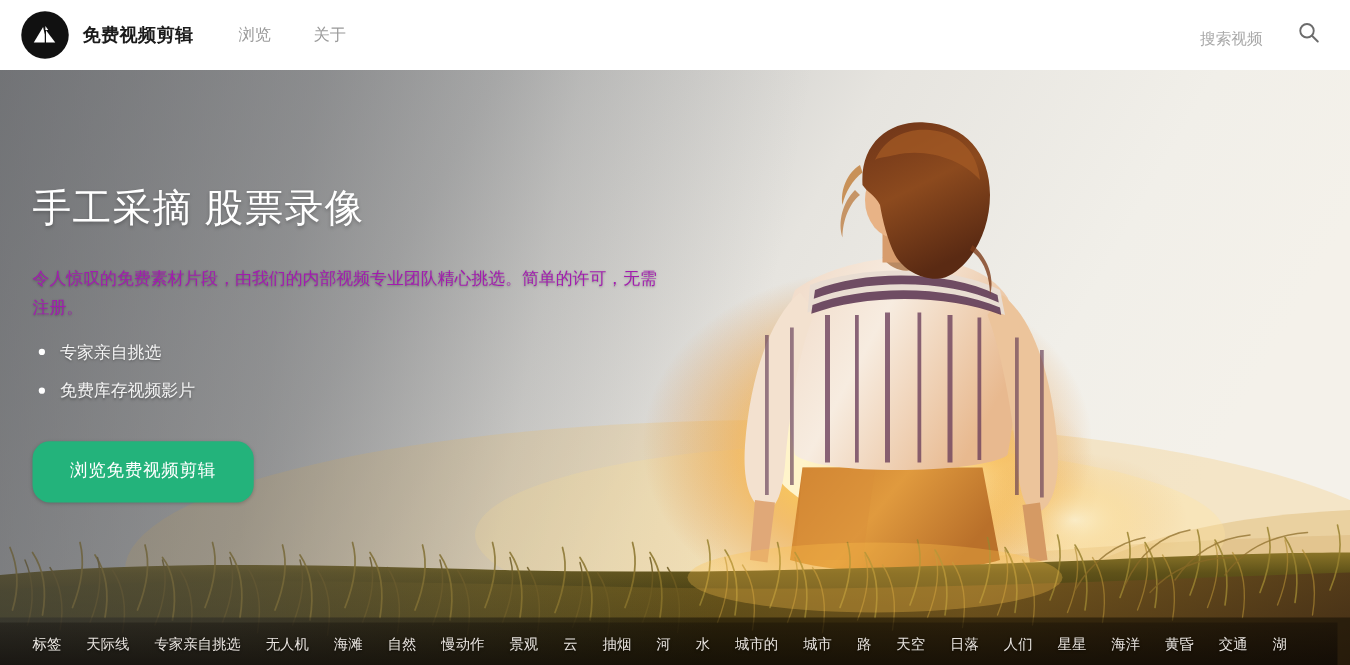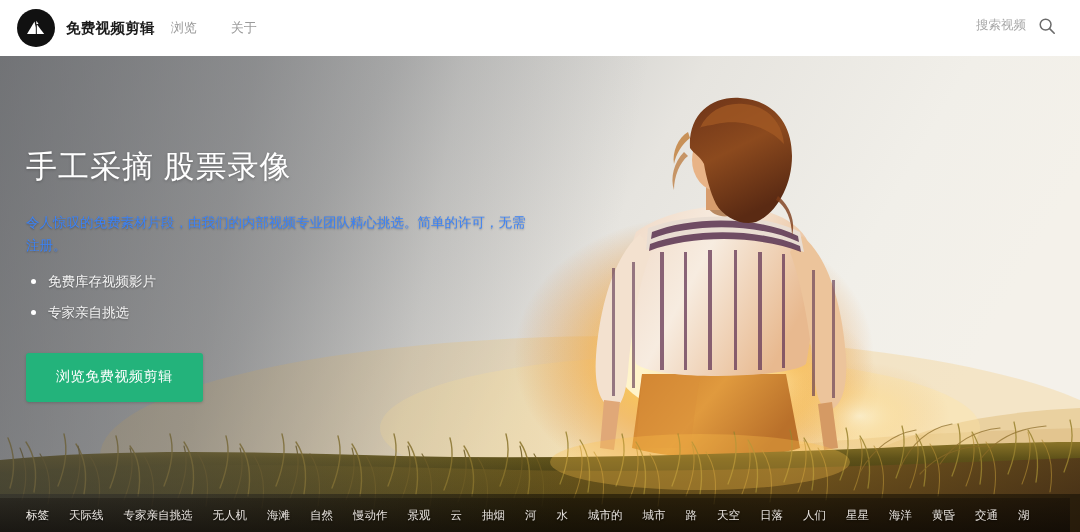--- a/index.html
+++ b/index.html
@@ -51,35 +51,36 @@
     margin-left: 11px;
     font-size: 14.5px;
     font-weight: bold;
     color: #1b1b1b;
     letter-spacing: 0.3px;
     white-space: nowrap;
   }
   .nav {
     display: flex;
     align-items: center;
-    margin-left: 16px;
+    margin-left: 36px;
     justify-content: space-between;
   }
   .nav-link {
     font-size: 13px;
     color: #9a9a9a;
     margin-right: 34px;
     white-space: nowrap;
     cursor: pointer;
   }
   .header-right {
     margin-left: auto;
     margin-right: 24px;
     display: flex;
-    align-items: flex-start;
+    align-items: flex-end;
+    gap: 16px;
   }
   .search-label {
     font-size: 12.5px;
     color: #a8a8a8;
     margin-right: 12px;
     white-space: nowrap;
   }
   .search-icon { display: block; cursor: pointer; }
 
   
@@ -121,21 +122,21 @@
     font-size: 31px;
     font-weight: normal;
     color: #ffffff;
     letter-spacing: 1px;
     margin: 0 0 26px 0;
     text-shadow: 0 1px 3px rgba(0,0,0,0.25);
     line-height: 1.2;
   }
   .hero-sub {
     font-size: 13.5px;
-    color: #3b82f6;
+    color: #a21caf;
     line-height: 1.72;
     margin: 0 0 14px 0;
     width: 500px;
     text-shadow: 0 1px 2px rgba(0,0,0,0.30);
   }
   .hero-list {
     list-style: none;
     margin: 0 0 30px 0;
     padding: 0;
   }
@@ -157,21 +158,21 @@
     border-radius: 50%;
     background: #ffffff;
   }
   .cta-button {
     display: inline-block;
     background: #23b37b;
     color: #ffffff;
     font-size: 14px;
     padding: 15px 30px 16px 30px;
     border: none;
-    border-radius: 3px;
+    border-radius: 14px;
     cursor: pointer;
     font-family: inherit;
     letter-spacing: 0.6px;
     box-shadow: 0 1px 3px rgba(0,0,0,0.18);
   }
 
   
   .tagbar {
     position: absolute;
     left: 0;
@@ -470,25 +471,25 @@
     </div>
 
     <div class="hero-scrim"></div>
 
     <div class="hero-content">
       <h1 class="hero-title">手工采摘 股票录像</h1>
       <p class="hero-sub">令人惊叹的免费素材片段，由我们的内部视频专业团队精心挑选。简单的许可，无需注册。</p>
       <ul class="hero-list">
         <li>
           <span class="bullet-dot"></span>
-          <span>免费库存视频影片</span>
+          <span>专家亲自挑选</span>
         </li>
         <li>
           <span class="bullet-dot"></span>
-          <span>专家亲自挑选</span>
+          <span>免费库存视频影片</span>
         </li>
       </ul>
       <button class="cta-button">浏览免费视频剪辑</button>
     </div>
 
     <div class="tagbar">
       <span class="tag">标签</span>
       <span class="tag">天际线</span>
       <span class="tag">专家亲自挑选</span>
       <span class="tag">无人机</span>

